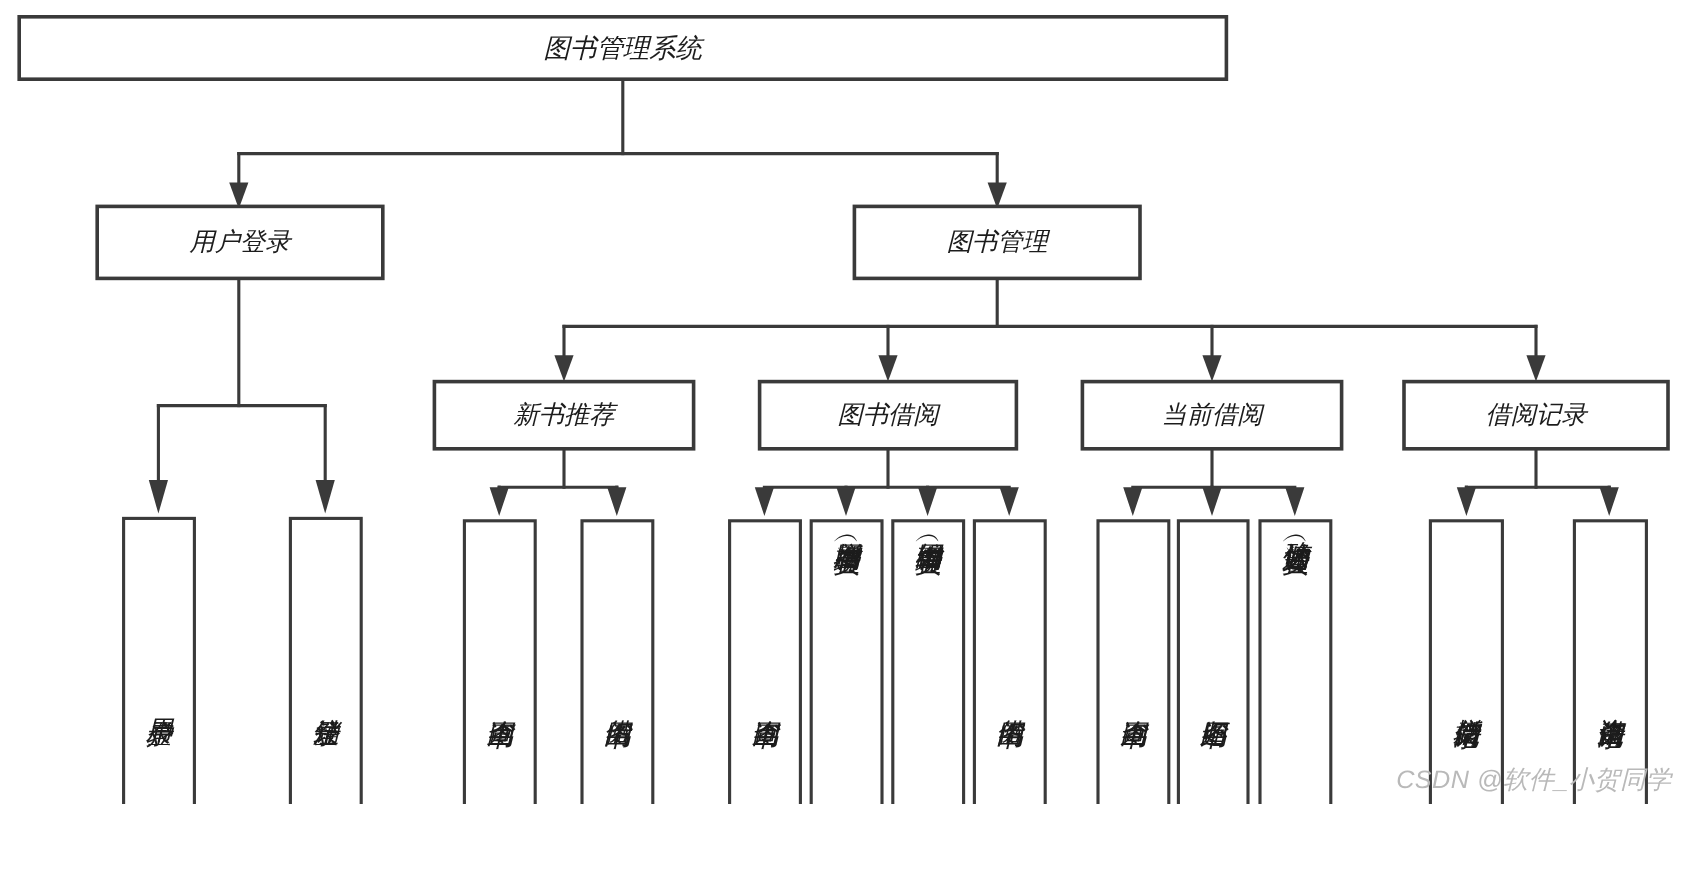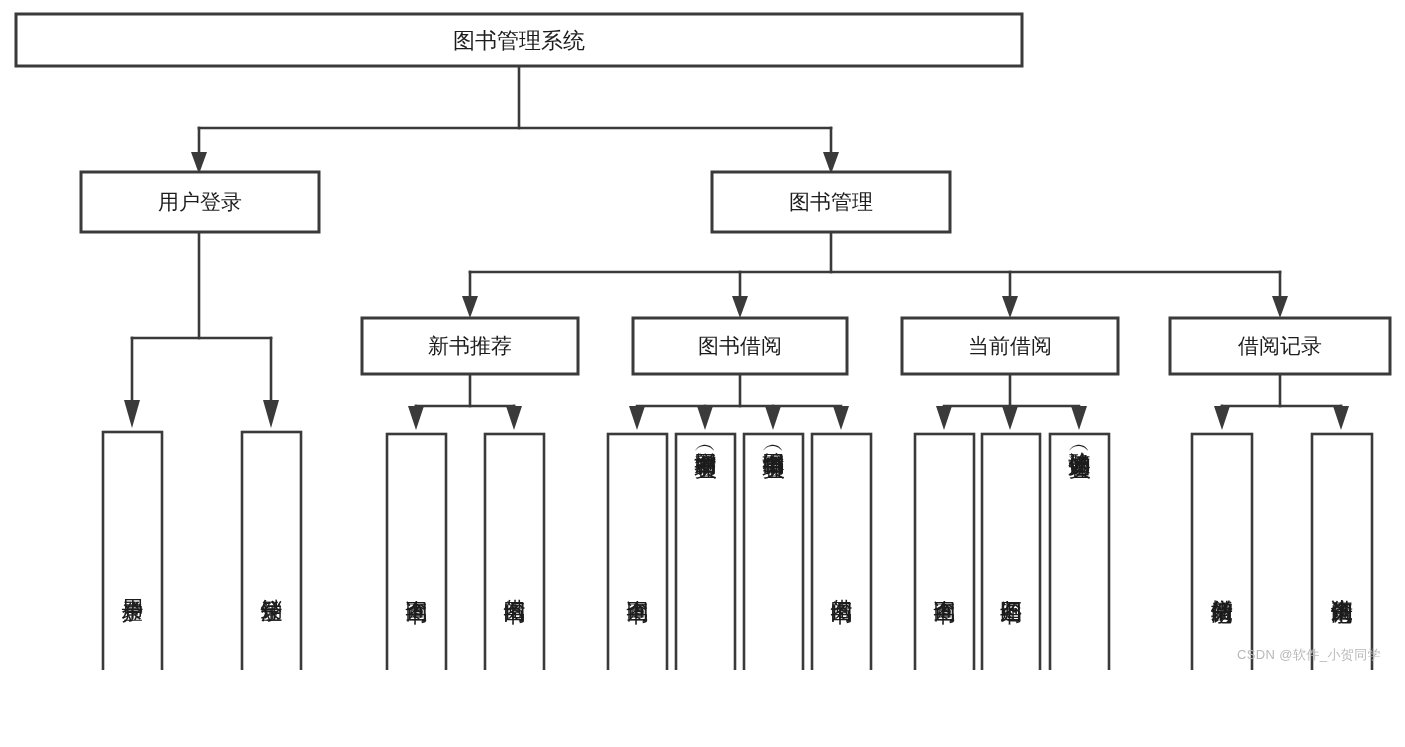--- a/index.html
+++ b/index.html
@@ -9,20 +9,21 @@
   }
   body {
     font-family: "Liberation Sans", "DejaVu Sans", sans-serif;
   }
   #diagram-root {
     position: relative;
     width: 1405px;
     height: 670px;
     background: #ffffff;
     overflow: hidden;
+    font-style: italic;
   }
   svg.diagram-canvas {
     position: absolute;
     left: 0;
     top: 0;
     width: 1405px;
     height: 747px;
   }
   .node-box {
     fill: #ffffff;
@@ -67,24 +68,24 @@
     font-family: "Liberation Sans", "DejaVu Sans", sans-serif;
     font-size: 22px;
     line-height: 1.08;
     color: #1c1c1c;
     letter-spacing: 1px;
     white-space: nowrap;
     text-align: center;
   }
   .watermark {
     position: absolute;
-    right: 24px;
+    right: 12px;
     bottom: 6px;
     font-family: "Liberation Sans", "DejaVu Sans", sans-serif;
-    font-size: 13px;
+    font-size: 21px;
     color: #b9b9b9;
     white-space: nowrap;
     letter-spacing: 0.4px;
   }
 </style>
 </head>
 <body>
 
 <div id="diagram-root">
 

